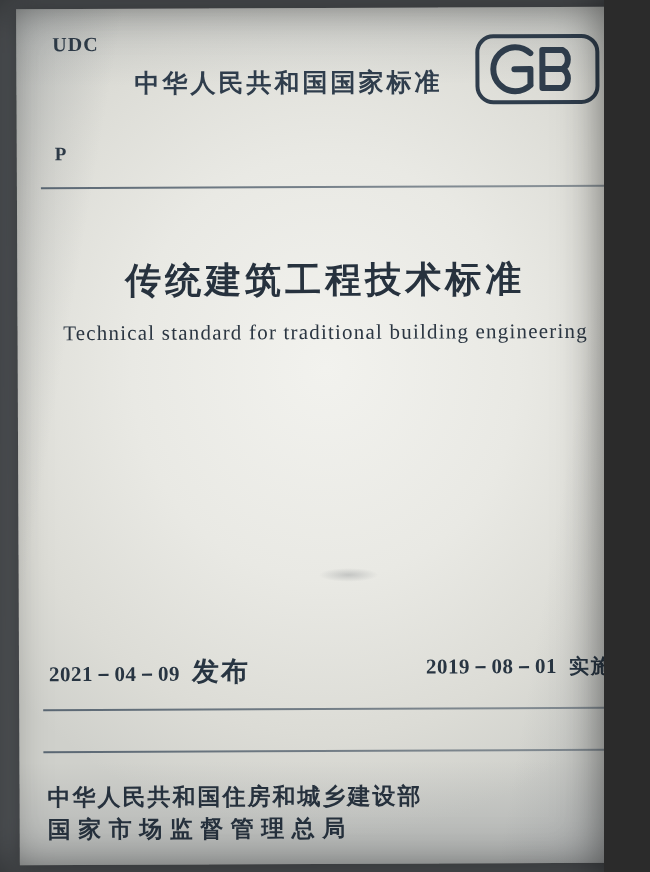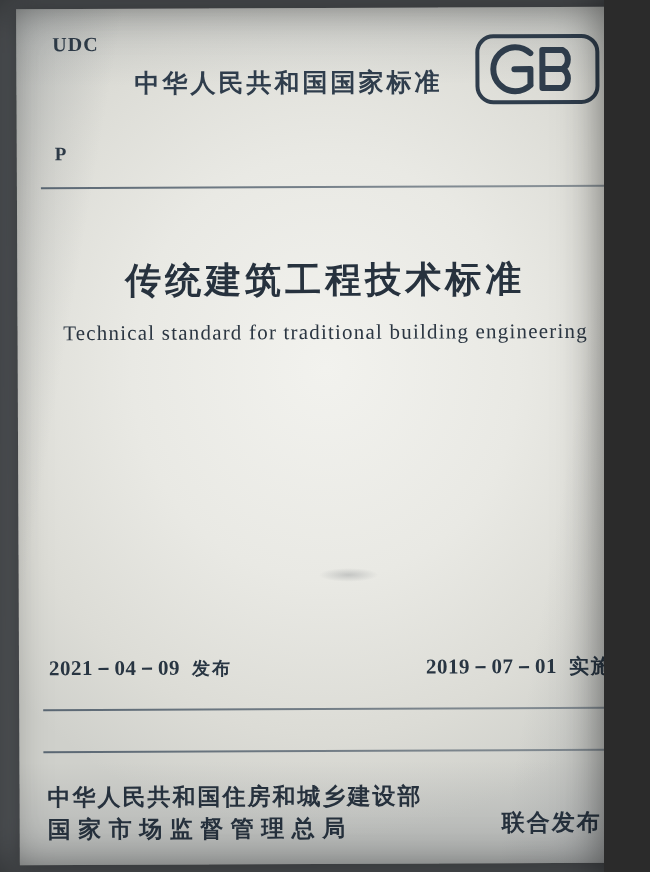--- a/index.html
+++ b/index.html
@@ -146,21 +146,21 @@
     left: 30px;
     top: 645px;
     font-family: "Liberation Serif", serif;
     font-size: 21px;
     font-weight: bold;
     letter-spacing: 0.5px;
     color: #283542;
   }
   .date-left .word {
     font-family: Liberation Sans, sans-serif;
-    font-size: 18px;
+    font-size: 27px;
     margin-left: 12px;
     letter-spacing: 2px;
   }
   .date-right {
     position: absolute;
     right: 22px;
     top: 645px;
     font-family: "Liberation Serif", serif;
     font-size: 21px;
     font-weight: bold;
@@ -253,29 +253,28 @@
 
       <div class="title-cn">传统建筑工程技术标准</div>
       <div class="title-en">Technical standard for traditional building engineering</div>
 
       <div class="smudge"></div>
 
       <div class="date-left">
         <span>2021－04－09</span><span class="word">发布</span>
       </div>
       <div class="date-right">
-        <span>2019－07－01</span><span class="word">实施</span>
+        <span>2019－08－01</span><span class="word">实施</span>
       </div>
 
       <div class="rule r2"></div>
       <div class="rule r3"></div>
 
       <div class="issuers">
         <div class="issuer-line l1">中华人民共和国住房和城乡建设部</div>
         <div class="issuer-line l2">国家市场监督管理总局</div>
-        <div class="joint">联合发布</div>
       </div>
 
     </div>
   </div>
 
   <div class="vignette"></div>
 </div>
 
 </body></html>

